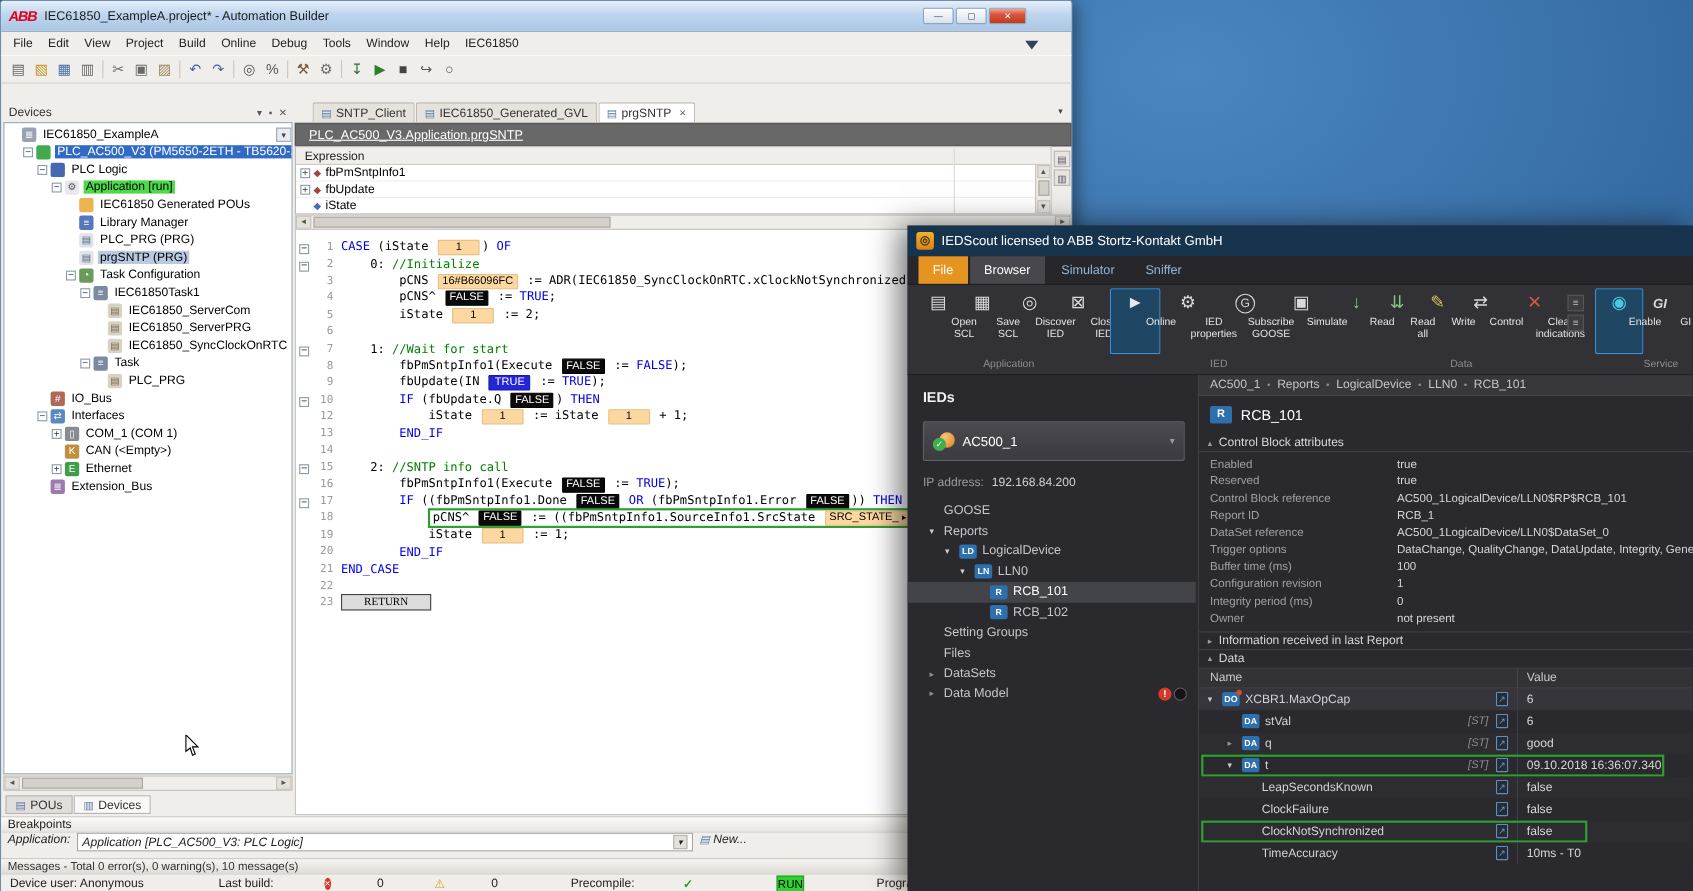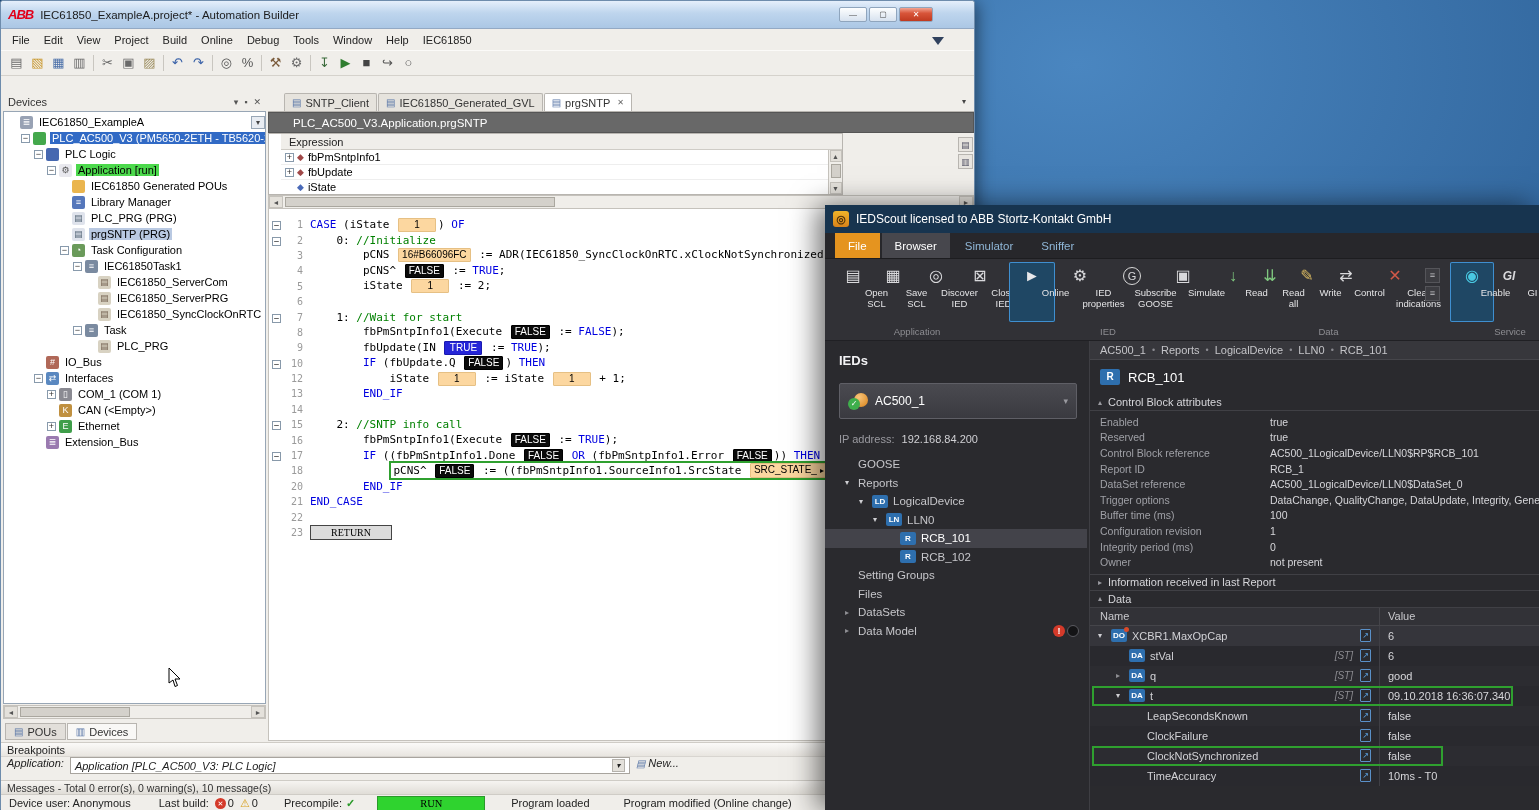--- a/index.html
+++ b/index.html
@@ -66,42 +66,42 @@
   .bp-body{height:22px;display:flex;align-items:flex-start;gap:6px;padding:0 6px;font-size:11px;color:#222;font-style:italic;}
   .bp-combo{width:560px;height:17px;background:#fff;border:1px solid #a8a49e;display:flex;align-items:center;
     font-size:11px;padding:0 4px;gap:4px;}
   .bp-combo .dd{margin-left:auto;width:13px;height:13px;background:#e4e1db;border:1px solid #b5b2ac;
     font-size:8px;line-height:12px;text-align:center;}
   .bp-new{display:flex;align-items:center;gap:3px;font-size:11px;color:#222;}
   .msg-bar{position:absolute;left:0;top:779px;width:824px;height:14px;
     background:linear-gradient(#f6f4f1,#e0ddd7);border-top:1px solid #cfccc6;font-size:10.5px;
     display:flex;align-items:center;padding:0 6px;color:#333;}
   .status-bar{position:absolute;left:0;top:793px;width:975px;height:17px;background:#f0eeea;
-    border-top:1px solid #cfccc6;display:flex;align-items:center;font-size:11px;color:#222;}
+    border-top:1px solid #cfccc6;display:flex;align-items:center;font-size:11px;color:#222;gap:40px;}
   .st-item{white-space:nowrap;}
   .err-ic{display:inline-block;width:11px;height:11px;border-radius:50%;background:#d43a2a;color:#fff;
     font-size:7px;line-height:11px;text-align:center;margin:0 2px 0 6px;}
   .warn-ic{color:#d8a020;font-size:11px;margin:0 2px 0 6px;}
   .ok-ic{color:#2a9a2a;font-weight:bold;margin-left:4px;}
   .run-box{width:108px;height:15px;background:#2fd32f;border:1px solid #2a9a2a;text-align:center;
     line-height:14px;font-size:10.5px;color:#000;}
 
   
   .editor{position:absolute;left:267px;top:92px;width:706px;height:648px;}
   .ed-tabs{position:absolute;left:0;top:0;height:19px;display:flex;align-items:flex-end;gap:1px;
     padding-left:16px;width:100%;border-bottom:1px solid #b8b5b0;}
   .ed-tab{height:18px;padding:0 7px;background:#e6e3dd;border:1px solid #b8b5b0;border-bottom:none;
     font-size:11px;display:flex;align-items:center;gap:4px;border-radius:2px 2px 0 0;color:#333;}
   .ed-tab.active{background:#fff;}
   .ed-tab .x{font-size:8px;color:#666;margin-left:3px;}
   .ed-dd{position:absolute;right:8px;top:4px;font-size:8px;color:#444;}
   .ed-path{position:absolute;left:0;top:19px;height:21px;width:100%;background:#686868;color:#fff;
-    font-size:11.5px;display:flex;align-items:center;padding-left:24px;border:1px solid #555;}
-  .watch{position:absolute;left:0;top:40px;height:62px;width:575px;background:#fff;
-    border:1px solid #b8b5b0;overflow:hidden;padding-left:12px;}
+    font-size:11.5px;display:flex;align-items:center;padding-left:12px;border:1px solid #555;text-decoration:underline;}
+  .watch{position:absolute;left:0;top:40px;height:62px;width:688px;background:#fff;
+    border:1px solid #b8b5b0;overflow:hidden;}
   .watch-head{height:16px;background:#f0eeea;border-bottom:1px solid #cfccc6;font-size:11px;
     display:flex;align-items:center;padding-left:8px;color:#222;}
   .watch-div{position:absolute;left:598px;top:0;bottom:0;width:1px;background:#dcd9d4;}
   .watch-row{height:15px;display:flex;align-items:center;font-size:11px;border-bottom:1px solid #eee;
     padding-left:4px;}
   .w-ic{font-size:9px;margin-right:4px;}
   .watch-vscroll{position:absolute;right:0;top:16px;bottom:0;width:14px;background:#f0eeea;
     border-left:1px solid #c5c2bc;display:flex;flex-direction:column;align-items:center;}
   .vs-btn{width:12px;height:12px;font-size:7px;line-height:12px;text-align:center;color:#555;
     background:#e4e1db;border:1px solid #c5c2bc;}
@@ -486,20 +486,21 @@
         <div class="code-line"><span class="fold"></span><span class="lnum">8</span><span class="ctext"><span>        fbPmSntpInfo1(Execute </span><span class="vbox bf">FALSE</span><span> := </span><span class="k">FALSE</span><span>);</span></span></div>
         <div class="code-line"><span class="fold"></span><span class="lnum">9</span><span class="ctext"><span>        fbUpdate(IN </span><span class="vbox bt">TRUE</span><span> := </span><span class="k">TRUE</span><span>);</span></span></div>
         <div class="code-line"><span class="fold"><span class="fbox">−</span></span><span class="lnum">10</span><span class="ctext"><span>        </span><span class="k">IF</span><span> (fbUpdate.Q </span><span class="vbox bf">FALSE</span><span>) </span><span class="k">THEN</span></span></div>
         <div class="code-line"><span class="fold"></span><span class="lnum">12</span><span class="ctext"><span>            iState </span><span class="vbox bn">1</span><span> := iState </span><span class="vbox bn">1</span><span> + 1;</span></span></div>
         <div class="code-line"><span class="fold"></span><span class="lnum">13</span><span class="ctext"><span>        </span><span class="k">END_IF</span></span></div>
         <div class="code-line"><span class="fold"></span><span class="lnum">14</span><span class="ctext"></span></div>
         <div class="code-line"><span class="fold"><span class="fbox">−</span></span><span class="lnum">15</span><span class="ctext"><span>    2: </span><span class="c">//SNTP info call</span></span></div>
         <div class="code-line"><span class="fold"></span><span class="lnum">16</span><span class="ctext"><span>        fbPmSntpInfo1(Execute </span><span class="vbox bf">FALSE</span><span> := </span><span class="k">TRUE</span><span>);</span></span></div>
         <div class="code-line"><span class="fold"><span class="fbox">−</span></span><span class="lnum">17</span><span class="ctext"><span>        </span><span class="k">IF</span><span> ((fbPmSntpInfo1.Done </span><span class="vbox bf">FALSE</span><span> </span><span class="k">OR</span><span> (fbPmSntpInfo1.Error </span><span class="vbox bf">FALSE</span><span>)) </span><span class="k">THEN</span></span></div>
         <div class="code-line"><span class="fold"></span><span class="lnum">18</span><span class="ctext"><span>            </span><span class="hlwrap"><span>pCNS^ </span><span class="vbox bf">FALSE</span><span> := ((fbPmSntpInfo1.SourceInfo1.SrcState </span><span class="vbox be">SRC_STATE_<span class="ar">▸</span></span></span><span> &lt;&gt; Snt</span></span></div>
+        <div class="code-line"><span class="fold"></span><span class="lnum">19</span><span class="ctext"><span>            iState </span><span class="vbox bn">1</span><span> := 1;</span></span></div>
         <div class="code-line"><span class="fold"></span><span class="lnum">20</span><span class="ctext"><span>        </span><span class="k">END_IF</span></span></div>
         <div class="code-line"><span class="fold"></span><span class="lnum">21</span><span class="ctext"><span class="k">END_CASE</span></span></div>
         <div class="code-line"><span class="fold"></span><span class="lnum">22</span><span class="ctext"></span></div>
         <div class="code-line"><span class="fold"></span><span class="lnum">23</span><span class="ctext"><span class="bret">RETURN</span></span></div>
       </div>
   </div>
 
   <div class="bp-panel">
     <div class="bp-head">
       <span>Breakpoints</span>
@@ -521,21 +522,21 @@
   </div>
   <div class="status-bar">
     <span class="st-item" style="margin-left:8px;">Device user: Anonymous</span>
     <span class="st-item" style="margin-left:28px;">Last build:</span>
     <span class="err-ic">✕</span>
     <span class="st-item">0</span>
     <span class="warn-ic">⚠</span>
     <span class="st-item">0</span>
     <span class="st-item" style="margin-left:26px;">Precompile:</span>
     <span class="ok-ic">✓</span>
-    <span class="run-box" style="margin-left:22px;font-family:Liberation Serif, serif;">RUN</span>
+    <span class="run-box" style="margin-left:36px;">RUN</span>
     <span class="st-item" style="margin-left:26px;">Program loaded</span>
     <span class="st-item" style="margin-left:34px;">Program modified (Online change)</span>
   </div>
 </div>
 
 <div class="scout">
   <div class="sc-title">
     <span class="sc-logo">◎</span>
     <span class="sc-title-text">IEDScout licensed to ABB Stortz-Kontakt GmbH</span>
   </div>

